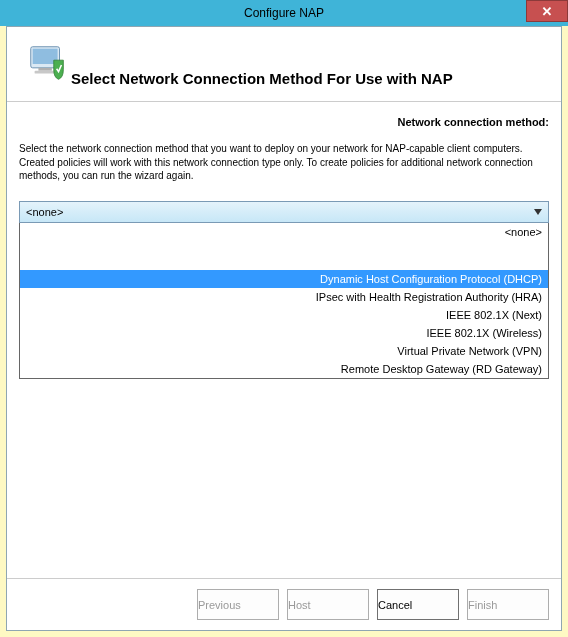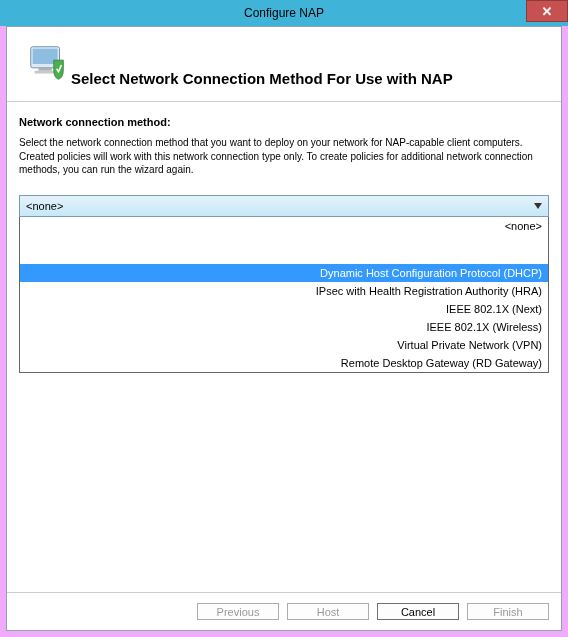--- a/index.html
+++ b/index.html
@@ -9,21 +9,21 @@
     background: #3fb4d8;
     font-family: "Segoe UI", Tahoma, sans-serif;
     font-size: 11px;
     width: 568px;
     height: 637px;
     overflow: hidden;
   }
   .window {
     width: 568px;
     height: 637px;
-    background: #f0abfc;
+    background: #fef9c3;
     display: flex;
     flex-direction: column;
   }
   .titlebar {
     height: 26px;
     background: #3fb4d8;
     display: flex;
     align-items: center;
     position: relative;
   }
@@ -80,21 +80,22 @@
     margin: 6px 0 0 0;
   }
   .body {
     padding: 14px 12px 0 12px;
     flex: 1;
     position: relative;
   }
   .section-label {
     font-weight: bold;
     font-size: 11px;
-    margin-bottom: 8px;
+    margin-bottom: 14px;
+    text-align: right;
   }
   .section-desc {
     font-size: 10px;
     line-height: 1.35;
     margin-bottom: 18px;
   }
   .combo-wrapper {
     width: 100%;
     position: relative;
     text-align: right;
@@ -141,28 +142,27 @@
   .footer {
     border-top: 1px solid #ccc;
     padding: 10px 12px;
     display: flex;
     justify-content: flex-end;
     gap: 8px;
     background: #fff;
   }
   .btn {
     width: 82px;
-    height: 17px;
+    height: 31px;
     border: 1px solid #adadad;
     background: #fdfdfd;
     font-size: 11px;
     cursor: pointer;
     display: flex;
     align-items: center;
-    justify-content: center;
   }
   .btn.disabled {
     color: #9a9a9a;
     cursor: default;
   }
   .btn.default {
     border: 1px solid #707070;
   }
 </style>
 </head>

